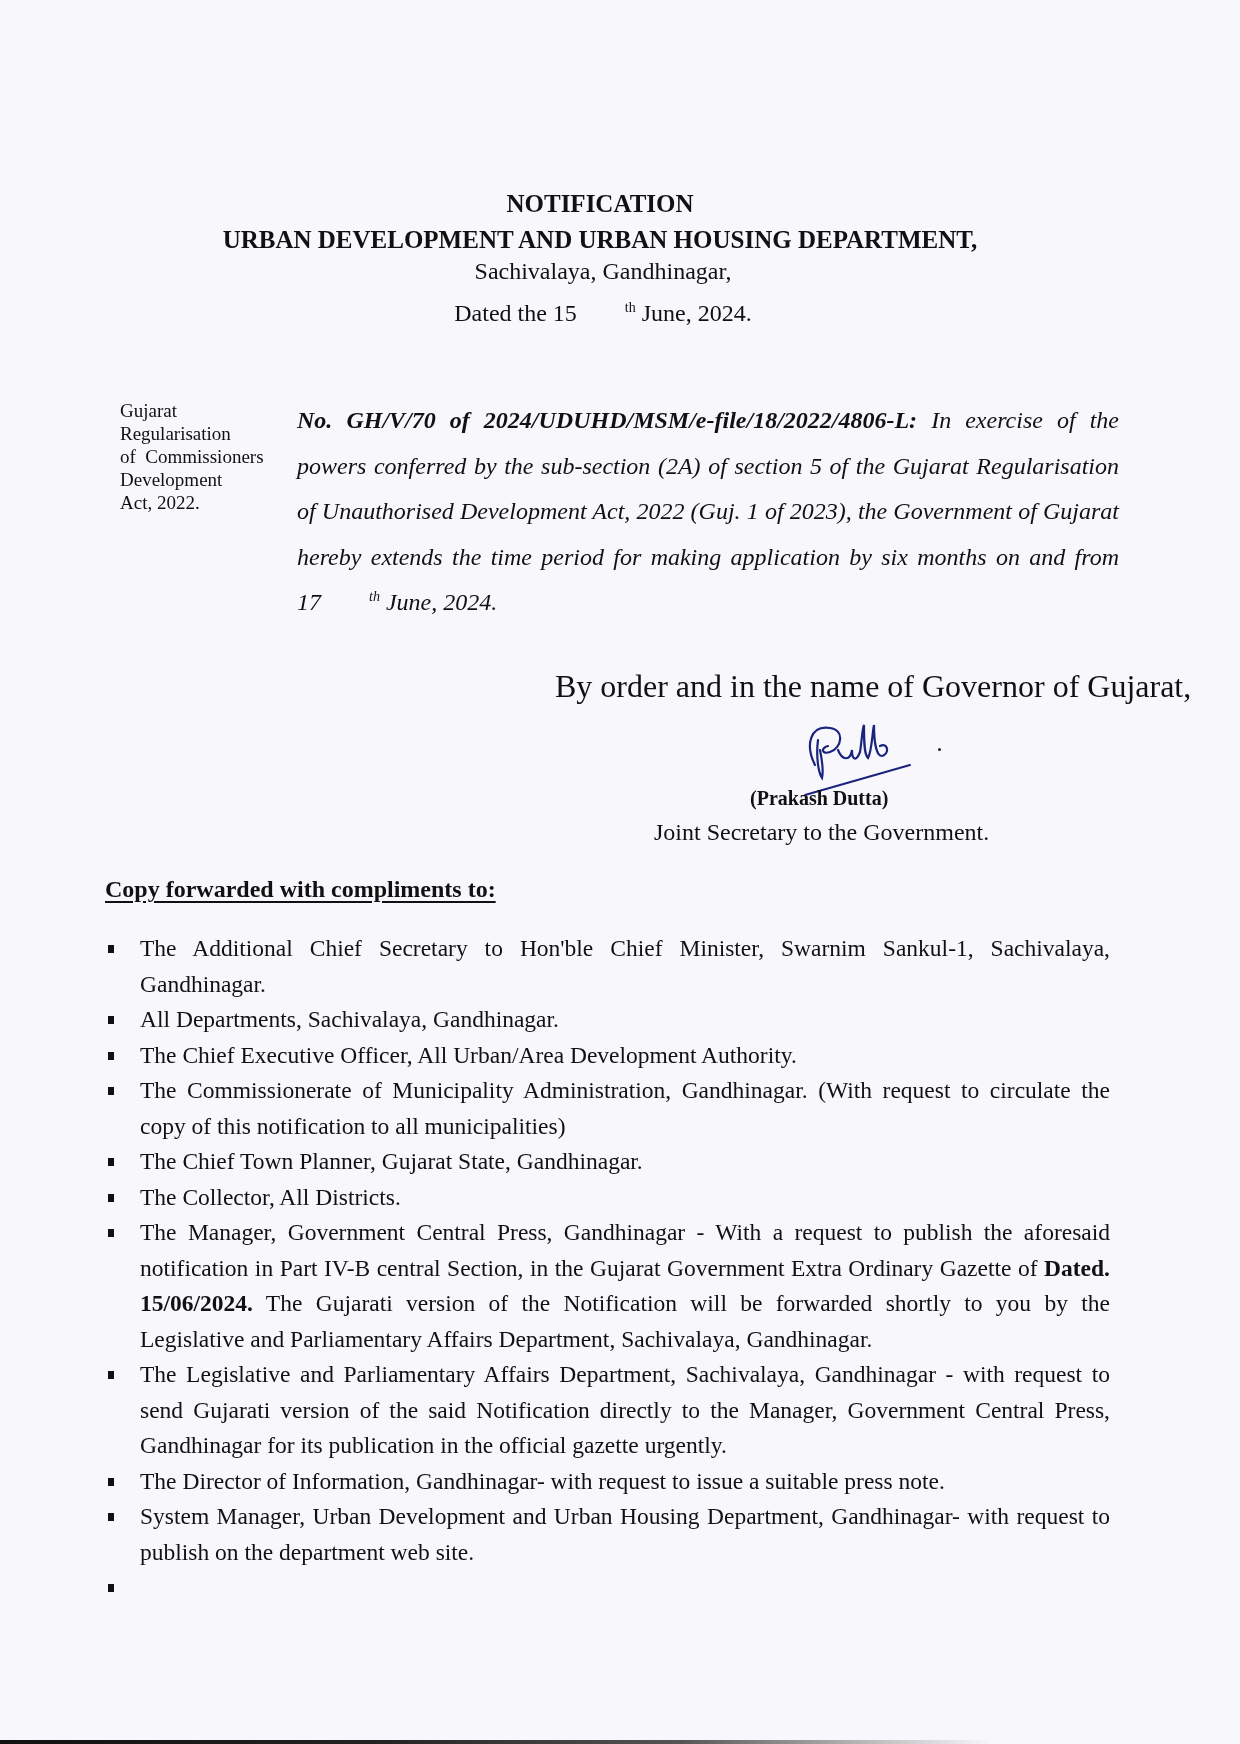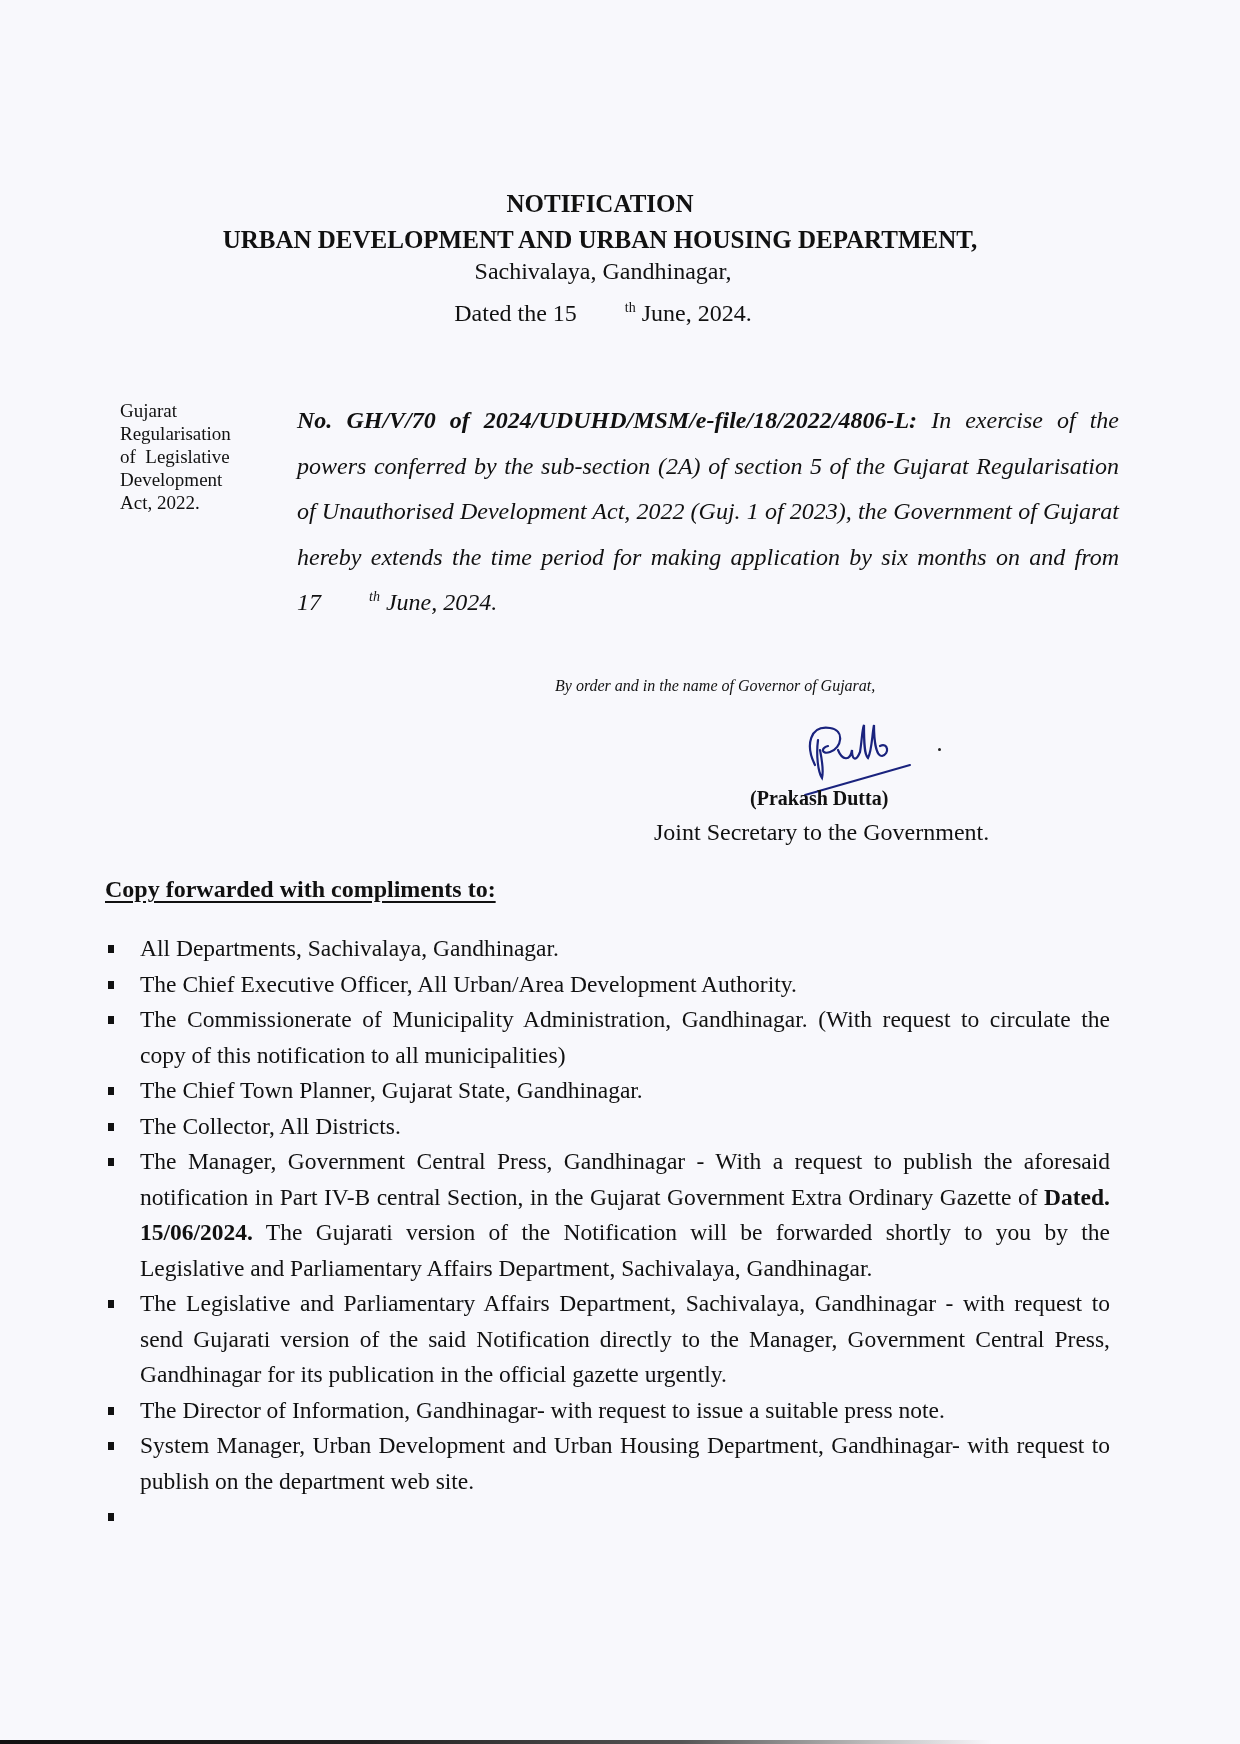--- a/index.html
+++ b/index.html
@@ -26,21 +26,21 @@
       font-size: 19px; line-height: 23px;
     }
     .margin-note div { white-space: nowrap; }
 
     .body-para {
       position: absolute; left: 297px; top: 350px; width: 822px;
       font-size: 24px; line-height: 45.5px; text-align: justify; font-style: italic;
     }
     .body-para .ref { font-weight: bold; }
 
-    .order-line { position: absolute; left: 555px; top: 623px; font-size: 16px; line-height: 30px; white-space: nowrap; font-style: italic; }
+    .order-line { position: absolute; left: 555px; top: 623px; font-size: 32px; line-height: 30px; white-space: nowrap; }
 
     .signature { position: absolute; left: 800px; top: 672px; width: 140px; height: 80px; }
     .sig-dot { position: absolute; left: 938px; top: 700px; width: 3px; height: 3px; background: #222; border-radius: 50%; }
 
     .signer-name { position: absolute; left: 750px; top: 735px; font-size: 20px; font-weight: bold; line-height: 30px; white-space: nowrap; }
     .signer-title { position: absolute; left: 654px; top: 769px; font-size: 24px; line-height: 30px; white-space: nowrap; text-align: right; }
 
     .cc-heading {
       position: absolute; left: 105px; top: 826px;
       font-size: 24px; font-weight: bold; line-height: 30px;
@@ -68,21 +68,21 @@
   <div class="header">
     <div class="h-title">NOTIFICATION</div>
     <div class="h-dept">URBAN DEVELOPMENT AND URBAN HOUSING DEPARTMENT,</div>
     <div class="h-place">Sachivalaya, Gandhinagar,</div>
     <div class="h-date"><span>Dated the 15</span><sup>th</sup><span> June, 2024.</span></div>
   </div>
 
   <div class="margin-note">
     <div>Gujarat</div>
     <div>Regularisation</div>
-    <div style="white-space: pre;">of  Legislative</div>
+    <div style="white-space: pre;">of  Commissioners</div>
     <div>Development</div>
     <div>Act, 2022.</div>
   </div>
 
   <div class="body-para"><span class="ref">No. GH/V/70 of 2024/UDUHD/MSM/e-file/18/2022/4806-L:</span><span> In exercise of the powers conferred by the sub-section (2A) of section 5 of the Gujarat Regularisation of Unauthorised Development Act, 2022 (Guj. 1 of 2023), the Government of Gujarat hereby extends the time period for making application by six months on and from 17</span><sup>th</sup><span> June, 2024.</span></div>
 
   <div class="order-line">By order and in the name of Governor of Gujarat,</div>
 
   <svg class="signature" viewBox="0 0 140 80">
     <path d="M15 45 C 5 25, 10 5, 30 8 C 45 10, 42 28, 30 32 C 22 35, 20 28, 28 26 M 18 20 C 16 35, 18 52, 22 58 C 24 50, 22 40, 20 30" fill="none" stroke="#1a237e" stroke-width="2.2" stroke-linecap="round"></path>
@@ -90,20 +90,21 @@
     <path d="M 5 75 L 110 45" fill="none" stroke="#1a237e" stroke-width="2" stroke-linecap="round"></path>
   </svg>
   <div class="sig-dot"></div>
 
   <div class="signer-name">(Prakash Dutta)</div>
   <div class="signer-title">Joint Secretary to the Government.</div>
 
   <div class="cc-heading">Copy forwarded with compliments to:</div>
 
   <ul class="cc-list">
+    <li class="cc-item"><span class="bullet"></span><span>The Additional Chief Secretary to Hon'ble Chief Minister, Swarnim Sankul-1, Sachivalaya, Gandhinagar.</span></li>
     <li class="cc-item"><span class="bullet"></span><span>All Departments, Sachivalaya, Gandhinagar.</span></li>
     <li class="cc-item"><span class="bullet"></span><span>The Chief Executive Officer, All Urban/Area Development Authority.</span></li>
     <li class="cc-item"><span class="bullet"></span><span>The Commissionerate of Municipality Administration, Gandhinagar. (With request to circulate the copy of this notification to all municipalities)</span></li>
     <li class="cc-item"><span class="bullet"></span><span>The Chief Town Planner, Gujarat State, Gandhinagar.</span></li>
     <li class="cc-item"><span class="bullet"></span><span>The Collector, All Districts.</span></li>
     <li class="cc-item"><span class="bullet"></span><span>The Manager, Government Central Press, Gandhinagar - With a request to publish the aforesaid notification in Part IV-B central Section, in the Gujarat Government Extra Ordinary Gazette of </span><b>Dated. 15/06/2024.</b><span> The Gujarati version of the Notification will be forwarded shortly to you by the Legislative and Parliamentary Affairs Department, Sachivalaya, Gandhinagar.</span></li>
     <li class="cc-item"><span class="bullet"></span><span>The Legislative and Parliamentary Affairs Department, Sachivalaya, Gandhinagar - with request to send Gujarati version of the said Notification directly to the Manager, Government Central Press, Gandhinagar for its publication in the official gazette urgently.</span></li>
     <li class="cc-item"><span class="bullet"></span><span>The Director of Information, Gandhinagar- with request to issue a suitable press note.</span></li>
     <li class="cc-item"><span class="bullet"></span><span>System Manager, Urban Development and Urban Housing Department, Gandhinagar- with request to publish on the department web site.</span></li>
     <li class="cc-item"><span class="bullet"></span></li>

